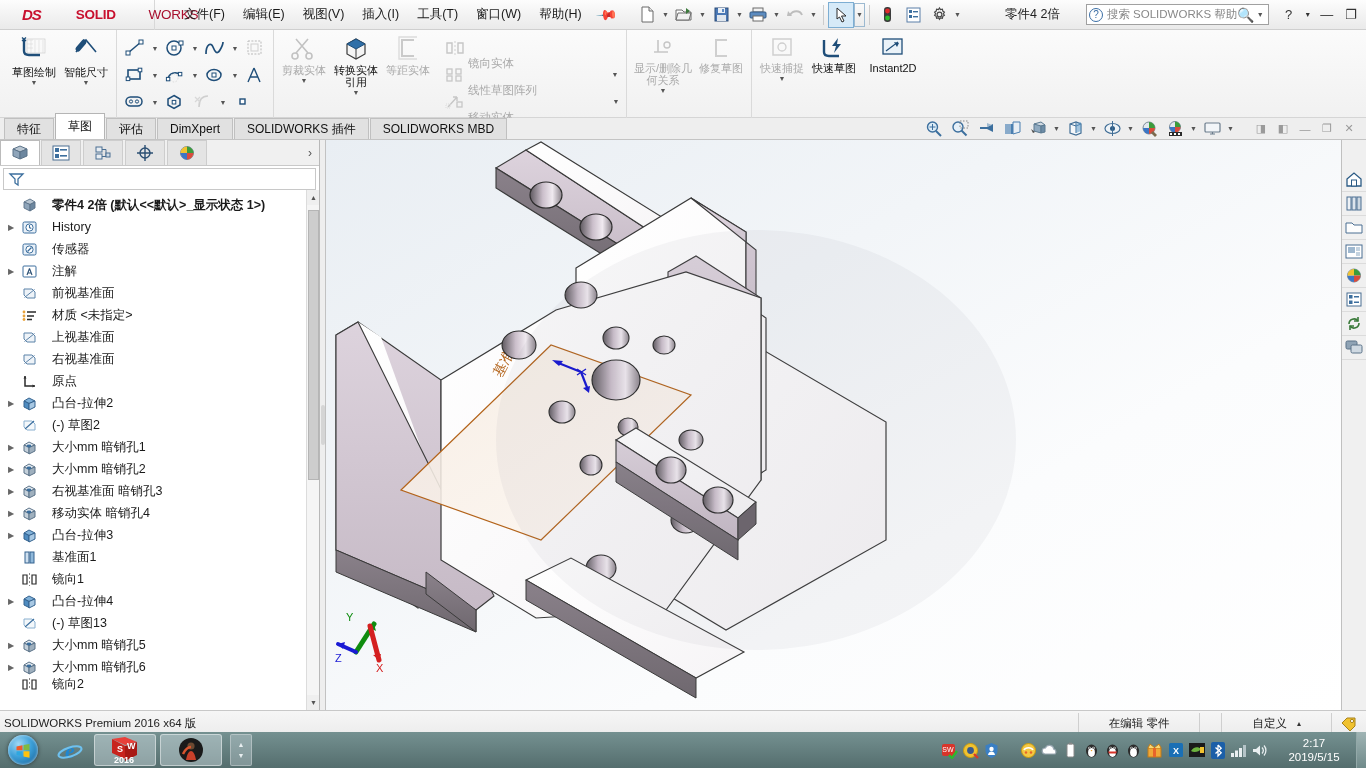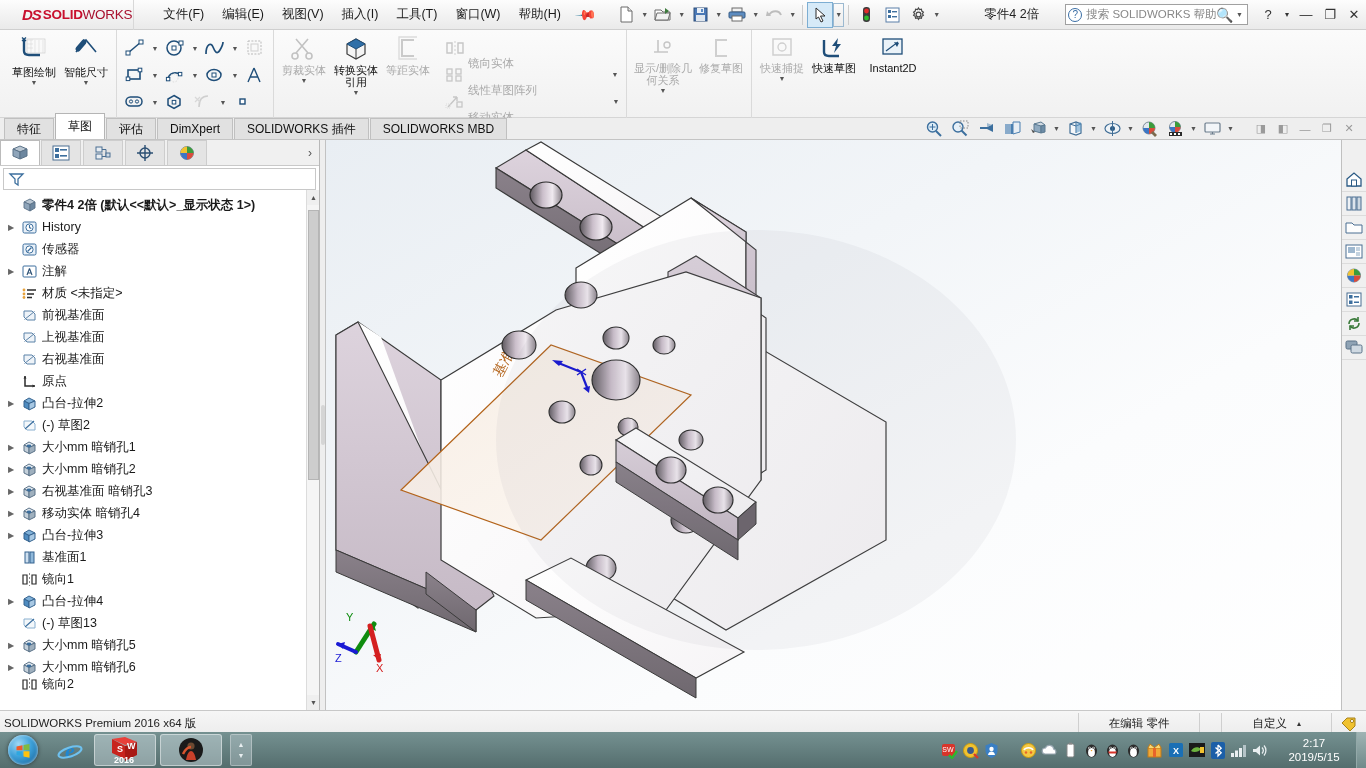--- a/index.html
+++ b/index.html
@@ -15,21 +15,21 @@
 
   
   .titlebar {
     position: absolute; left: 0; top: 0; width: 1366px; height: 30px;
     background: linear-gradient(to bottom, #fdfdfd 0%, #f3f3f3 50%, #eaeaea 100%);
     border-bottom: 1px solid #cfcfcf;
     display: flex; align-items: center;
   }
   .brand {
     width: 155px; height: 32px; display: flex; align-items: center;
-    padding-left: 22px; border-right: 1px solid #d8d8d8;
+    padding-left: 22px; border-right: 1px solid #d8d8d8; gap: 33px;
   }
   .brand .ds { color: #c8102e; font-weight: bold; font-size: 15px; font-style: italic; letter-spacing: -1px;}
   .brand .sw { color: #c8102e; font-weight: bold; font-size: 13.5px; letter-spacing: -0.3px; margin-left: 2px;}
   .brand .wk { color: #a8102e; font-weight: normal; font-size: 13.5px; letter-spacing: -0.3px;}
   .menubar { display: flex; align-items: center; margin-left: 20px; gap: 0px; }
   .menubar .mi {
     padding: 4px 9px; font-size: 12.5px; color: #1a1a1a; cursor: default; white-space: nowrap;
   }
   .pin { margin-left: 8px; color: #2a6099; font-size: 14px; transform: rotate(40deg); cursor: pointer;}
 
@@ -108,21 +108,21 @@
   .mtab { width: 40px; height: 25px; display:flex; align-items:center; justify-content:center; cursor:pointer;
           border: 1px solid transparent; border-bottom: none; }
   .mtab.active { background: #ffffff; border-color: #bbb; }
   .mtab:not(.active) { background: #e4e4e4; border-color:#cdcdcd; margin: 0 1px; }
   .mgr-more { margin-left:auto; width: 18px; height: 25px; display:flex; align-items:center; justify-content:center; color:#555; cursor:pointer;}
   .filterbar { height: 22px; background: #fff; border: 1px solid #c8c8c8; margin: 2px 3px 0 3px; display:flex; align-items:center; padding-left:4px;}
   .tree { flex: 1; overflow: hidden; padding-top: 4px; position: relative; font-size: 12.5px; }
   .trow { height: 22px; display: flex; align-items: center; padding-left: 4px; white-space: nowrap; cursor: default;}
   .tarrow { width: 14px; text-align: center; color: #666; font-size: 8px; cursor: pointer; flex: none;}
   .ticon { width: 22px; display:flex; align-items:center; justify-content:center; flex:none;}
-  .tlabel { margin-left: 2px; }
+  .tlabel { margin-left: 12px; }
   .tscroll { position: absolute; right: 0; top: 0; width: 13px; height: 100%; background: #f5f5f5; border-left:1px solid #dcdcdc;}
   .tscroll .thumb { position:absolute; left:1px; top: 20px; width: 11px; height: 270px; background:#cdcdcd; border:1px solid #b5b5b5;}
   .tscroll .arr { position:absolute; left:0; width:13px; height:15px; display:flex; align-items:center; justify-content:center; font-size:7px; color:#555; background:#efefef;}
   .splitter { position:absolute; left: 320px; top: 140px; width: 6px; height: 570px; background: #eeeeee; border-right:1px solid #c2c2c2; cursor: col-resize;}
   .splitter .grip { position:absolute; top: 265px; left:1px; width:4px; height:40px; background:#d5d5d5; border-radius:2px;}
 
   
   .graphics {
     position: absolute; left: 326px; top: 140px; width: 1015px; height: 570px;
     background: linear-gradient(150deg, #e9eef3 0%, #f2f5f8 35%, #fbfcfd 65%, #ffffff 100%);
@@ -709,38 +709,38 @@
               <path d="M8.5 4.5L6 11M8.5 4.5L11 11M7 9h3" stroke="#2b4f73" stroke-width="1.1" fill="none"></path>
             </svg>
           </span>
         <span class="tlabel">注解</span>
       </div>
 
       <div class="trow">
         <span class="tarrow"></span>
         <span class="ticon">
             <svg width="17" height="15" viewBox="0 0 17 15">
+              <path d="M3 3h8l3 3v6H6L3 9z" fill="#eef3f8" stroke="#5b82a8"></path>
+              <path d="M3.5 11.5L13.5 3.5" stroke="#5b82a8"></path>
+            </svg>
+          </span>
+        <span class="tlabel">前视基准面</span>
+      </div>
+
+      <div class="trow">
+        <span class="tarrow"></span>
+        <span class="ticon">
+            <svg width="17" height="15" viewBox="0 0 17 15">
               <circle cx="3" cy="4" r="1.4" fill="#e8a33d"></circle>
               <circle cx="3" cy="8" r="1.4" fill="#e8a33d"></circle>
               <circle cx="3" cy="11.5" r="1.4" fill="#e8a33d"></circle>
               <path d="M6 4h9M6 8h7M6 11.5h5" stroke="#2b2b2b" stroke-width="1.3"></path>
             </svg>
           </span>
         <span class="tlabel">材质 &lt;未指定&gt;</span>
-      </div>
-
-      <div class="trow">
-        <span class="tarrow"></span>
-        <span class="ticon">
-            <svg width="17" height="15" viewBox="0 0 17 15">
-              <path d="M3 3h8l3 3v6H6L3 9z" fill="#eef3f8" stroke="#5b82a8"></path>
-              <path d="M3.5 11.5L13.5 3.5" stroke="#5b82a8"></path>
-            </svg>
-          </span>
-        <span class="tlabel">前视基准面</span>
       </div>
 
       <div class="trow">
         <span class="tarrow"></span>
         <span class="ticon">
             <svg width="17" height="15" viewBox="0 0 17 15">
               <path d="M3 3h8l3 3v6H6L3 9z" fill="#eef3f8" stroke="#5b82a8"></path>
               <path d="M3.5 11.5L13.5 3.5" stroke="#5b82a8"></path>
             </svg>
           </span>

